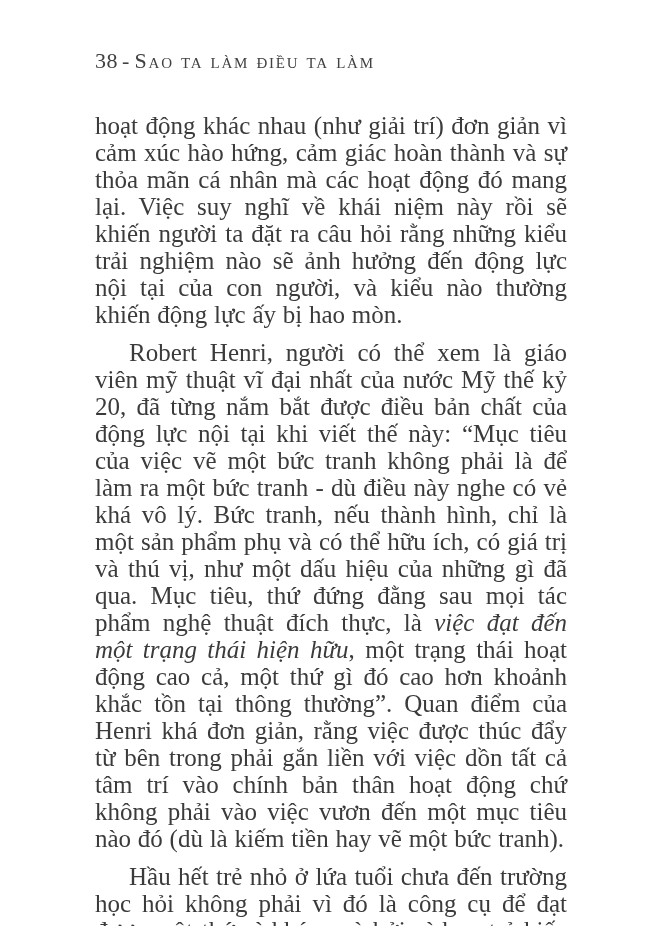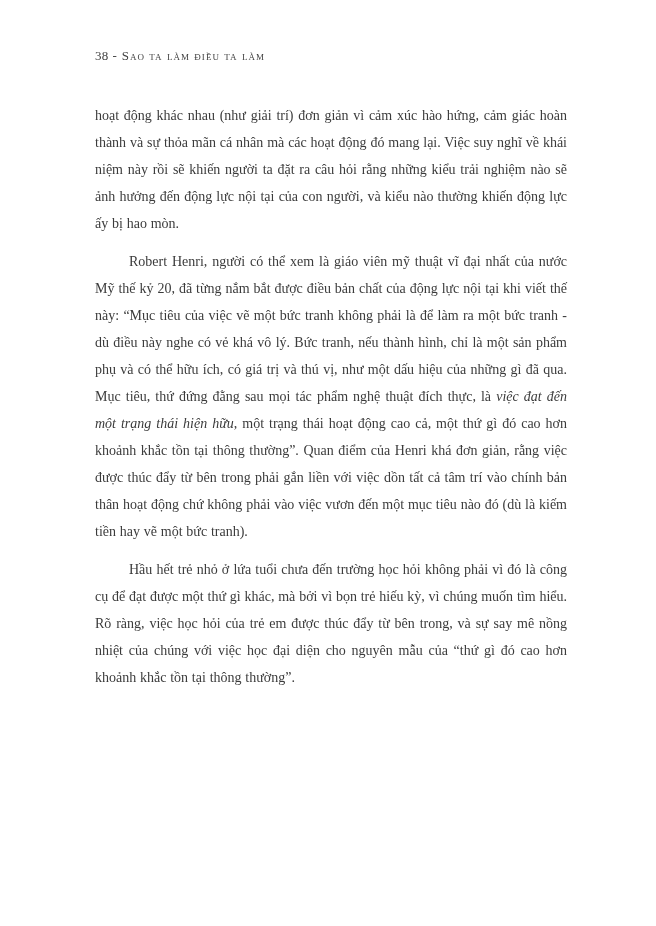--- a/index.html
+++ b/index.html
@@ -14,21 +14,21 @@
   .page {
     width: 656px;
     height: 926px;
     background: #ffffff;
     padding: 48px 90px 0 95px;
     font-family: "Liberation Serif", "DejaVu Serif", serif;
     color: #3b3b3b;
   }
 
   .running-head {
-    font-size: 13px;
+    font-size: 22px;
     letter-spacing: 0.06em;
     color: #414141;
     white-space: nowrap;
   }
 
   .running-head .page-number {
     font-variant: normal;
     letter-spacing: 0.02em;
   }
 
@@ -40,21 +40,21 @@
     font-variant: small-caps;
     letter-spacing: 0.08em;
   }
 
   .body-text {
     margin-top: 38px;
     width: 472px;
   }
 
   .para {
-    font-size: 14px;
+    font-size: 25px;
     line-height: 27px;
     text-align: justify;
     text-indent: 34px;
     margin-bottom: 11px;
     word-spacing: 0.02em;
   }
 
   .para.no-indent {
     text-indent: 0;
   }

